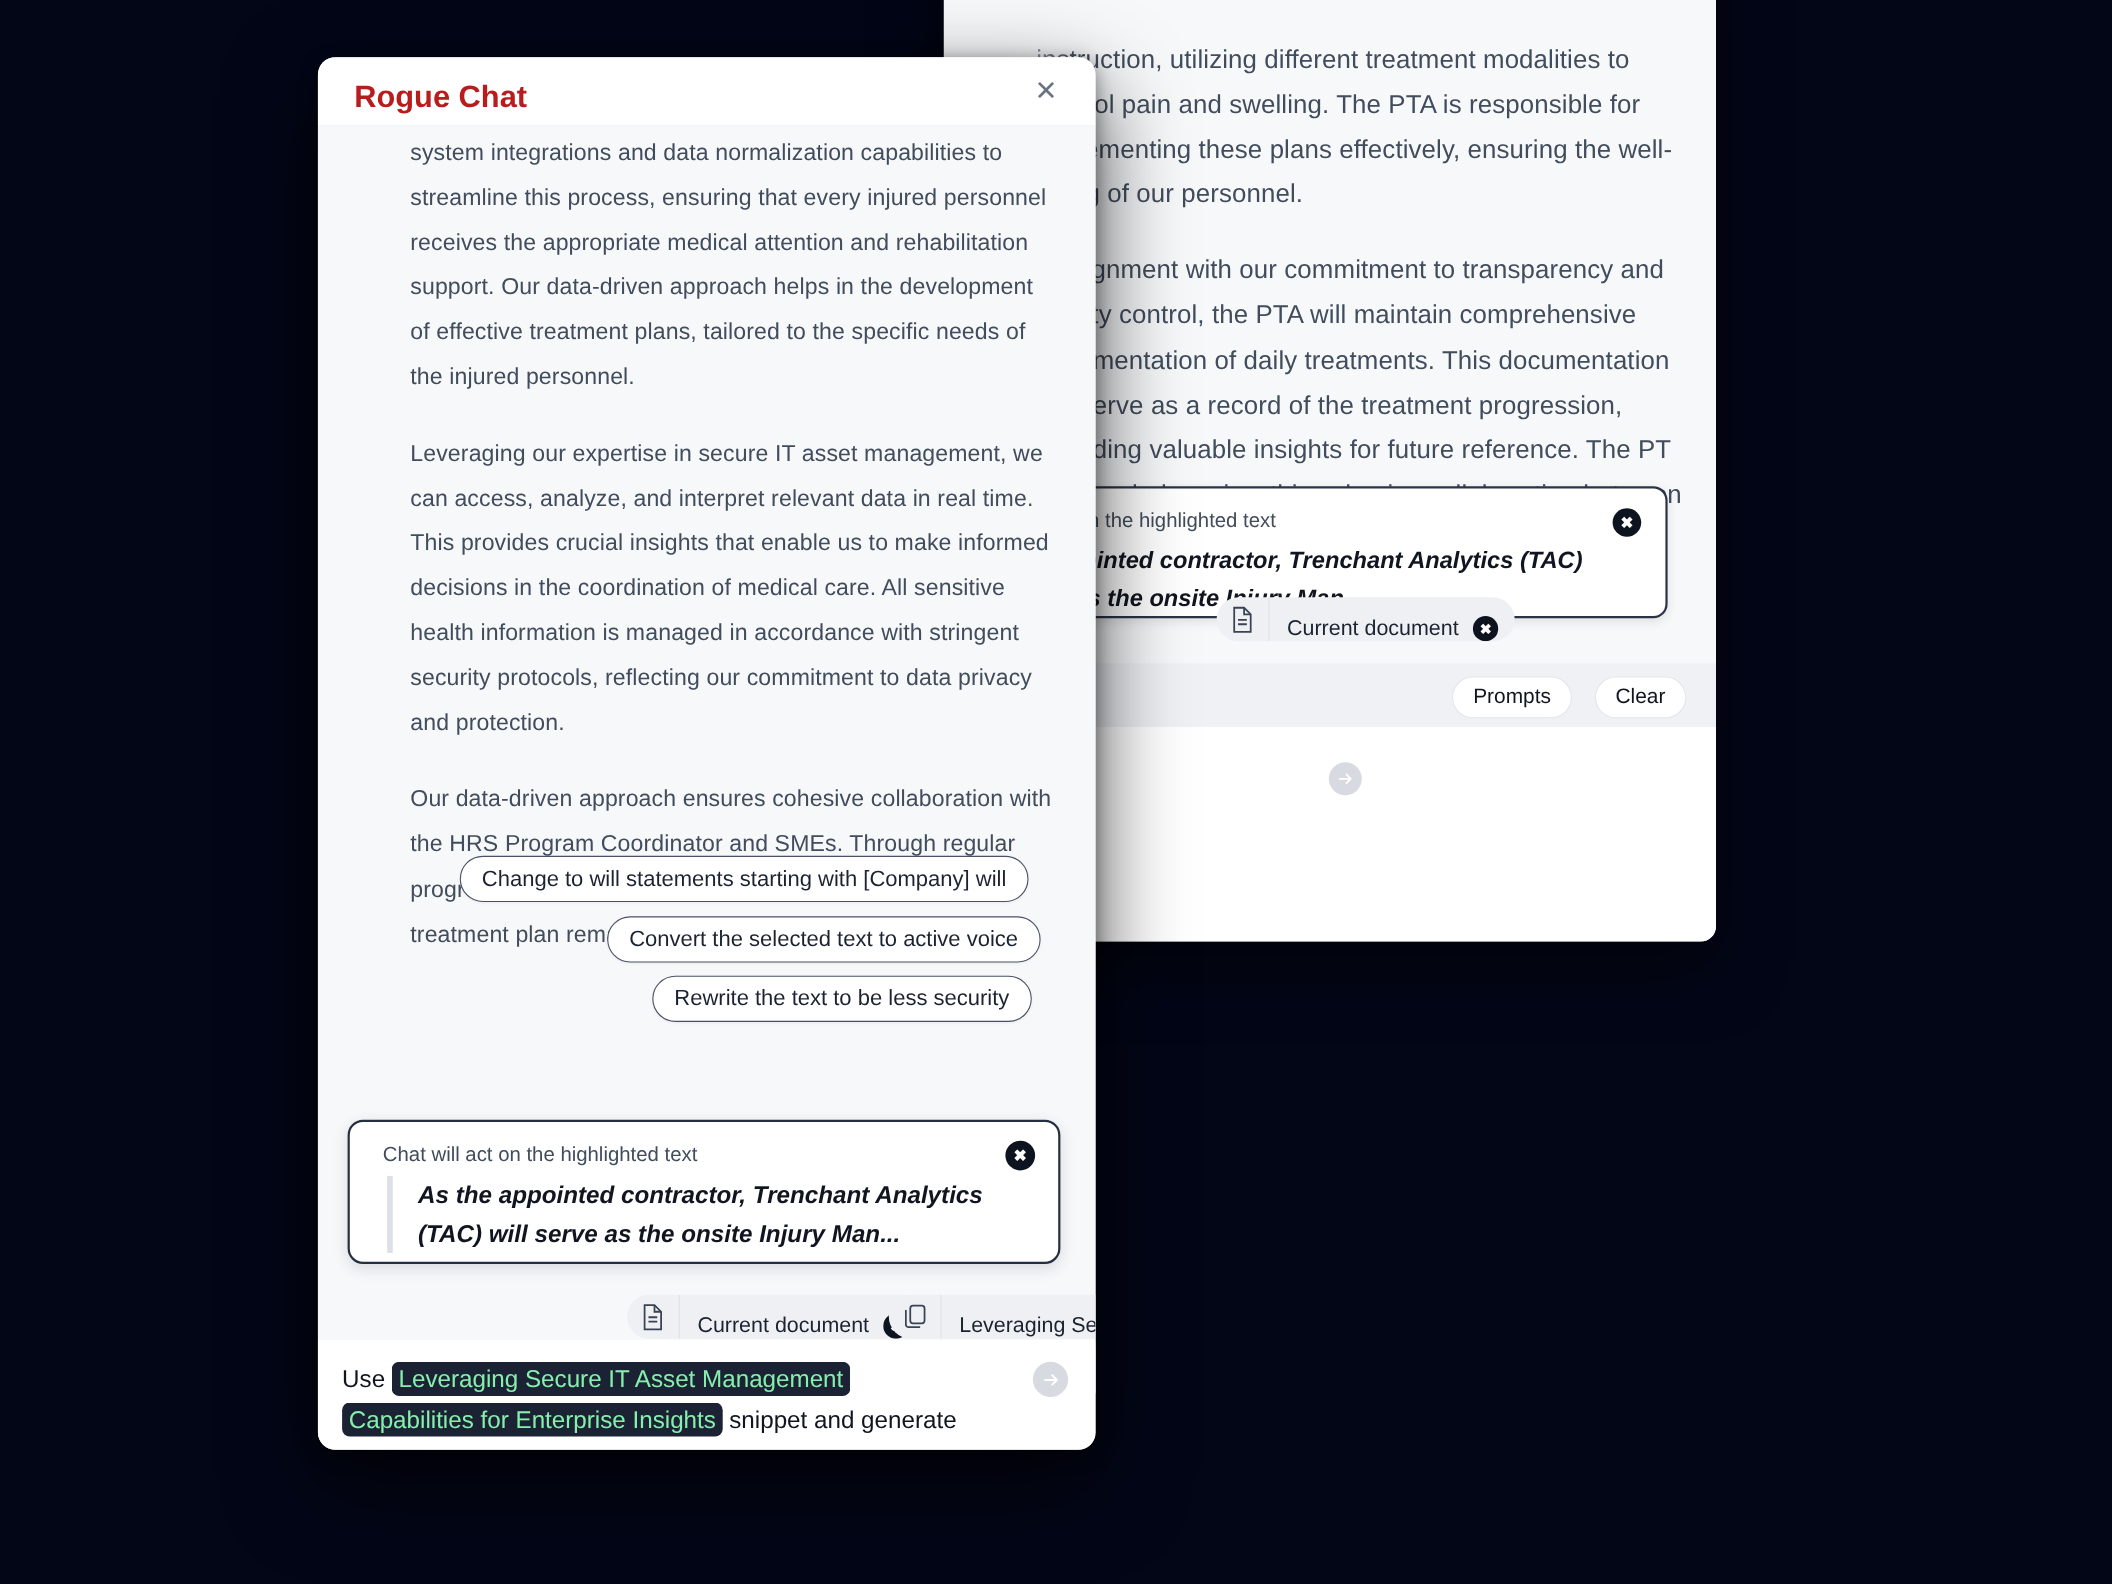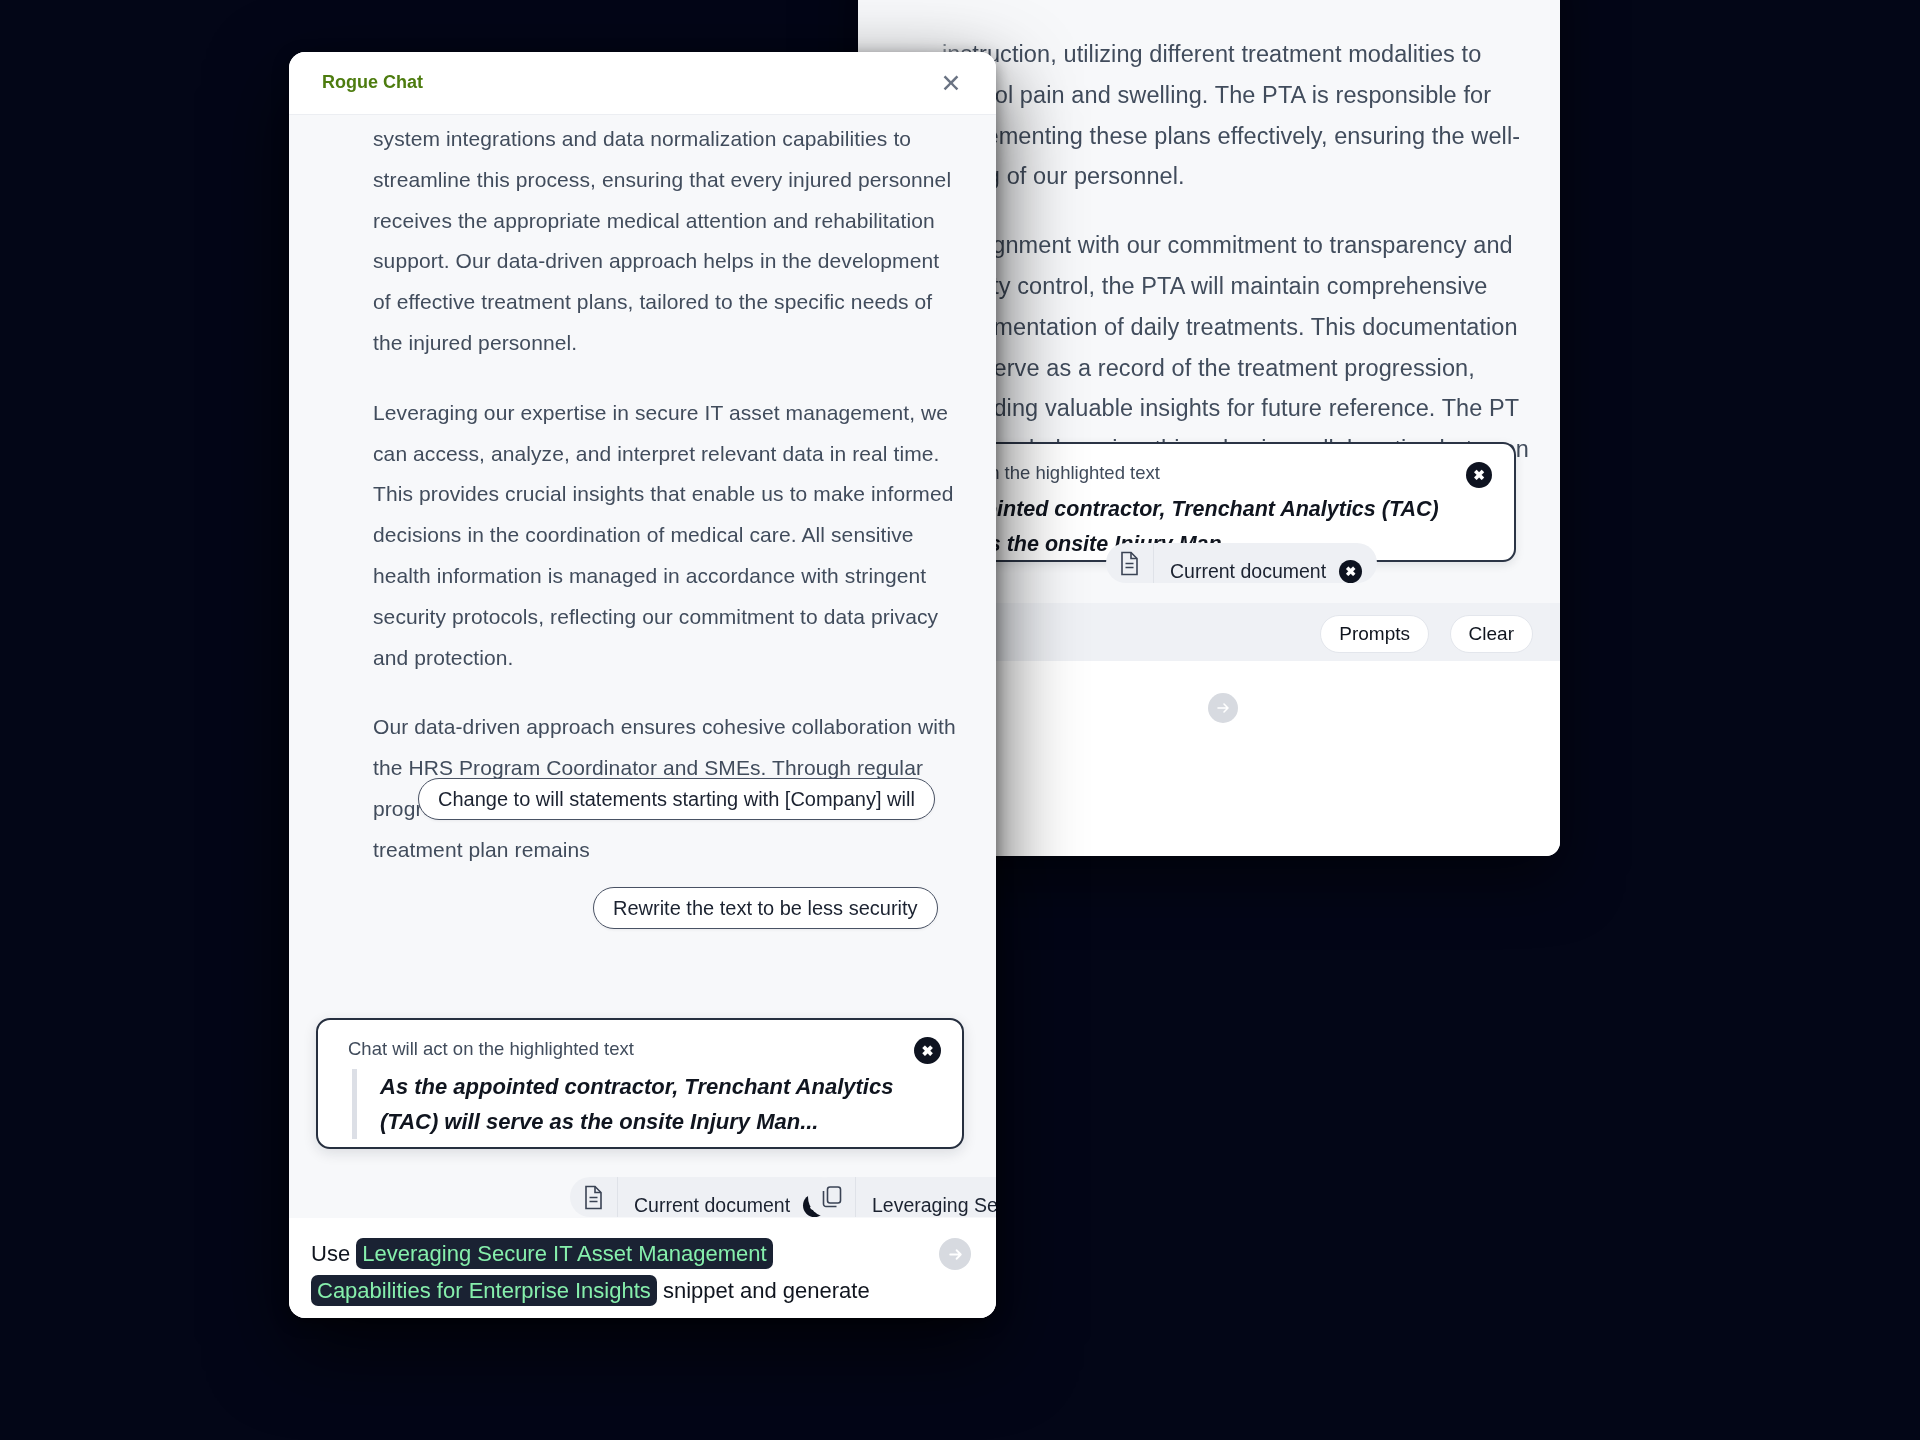--- a/index.html
+++ b/index.html
@@ -102,21 +102,21 @@
     overflow: hidden;
   }
   .modal-header {
     position: relative;
     height: 63px;
     background: #ffffff;
     border-bottom: 1px solid #eceef2;
   }
   .modal-title {
     position: absolute; left: 33px; top: 20px;
-    font-size: 18px; font-weight: 700; color: #4d7c0f;
+    font-size: 28px; font-weight: 700; color: #b91c1c;
   }
   .modal-close {
     position: absolute; right: 30px; top: 16px;
     width: 30px; height: 30px;
     display: flex; align-items: center; justify-content: center;
     color: #6a7383; font-size: 25px; font-weight: 300; cursor: pointer;
     line-height: 1;
   }
 
   .chat-body {
@@ -339,20 +339,21 @@
 
     <div class="chat-body">
 
       <div class="chat-text">
         <p>system integrations and data normalization capabilities to streamline this process, ensuring that every injured personnel receives the appropriate medical attention and rehabilitation support. Our data-driven approach helps in the development of effective treatment plans, tailored to the specific needs of the injured personnel.</p>
         <p>Leveraging our expertise in secure IT asset management, we can access, analyze, and interpret relevant data in real time. This provides crucial insights that enable us to make informed decisions in the coordination of medical care. All sensitive health information is managed in accordance with stringent security protocols, reflecting our commitment to data privacy and protection.</p>
         <p>Our data-driven approach ensures cohesive collaboration with the HRS Program Coordinator and SMEs. Through regular progress updates and data sharing, we ensure that the treatment plan remains</p>
       </div>
 
       <div class="pill pill-1">Change to will statements starting with [Company] will</div>
+      <div class="pill pill-2">Convert the selected text to active voice</div>
       <div class="pill pill-3">Rewrite the text to be less security</div>
 
       <div class="callout">
         <div class="callout-label">Chat will act on the highlighted text</div>
         <div class="callout-close">✖</div>
         <div class="callout-quote">As the appointed contractor, Trenchant Analytics (TAC) will serve as the onsite Injury Man...</div>
       </div>
 
       <div class="chip-row">
 

